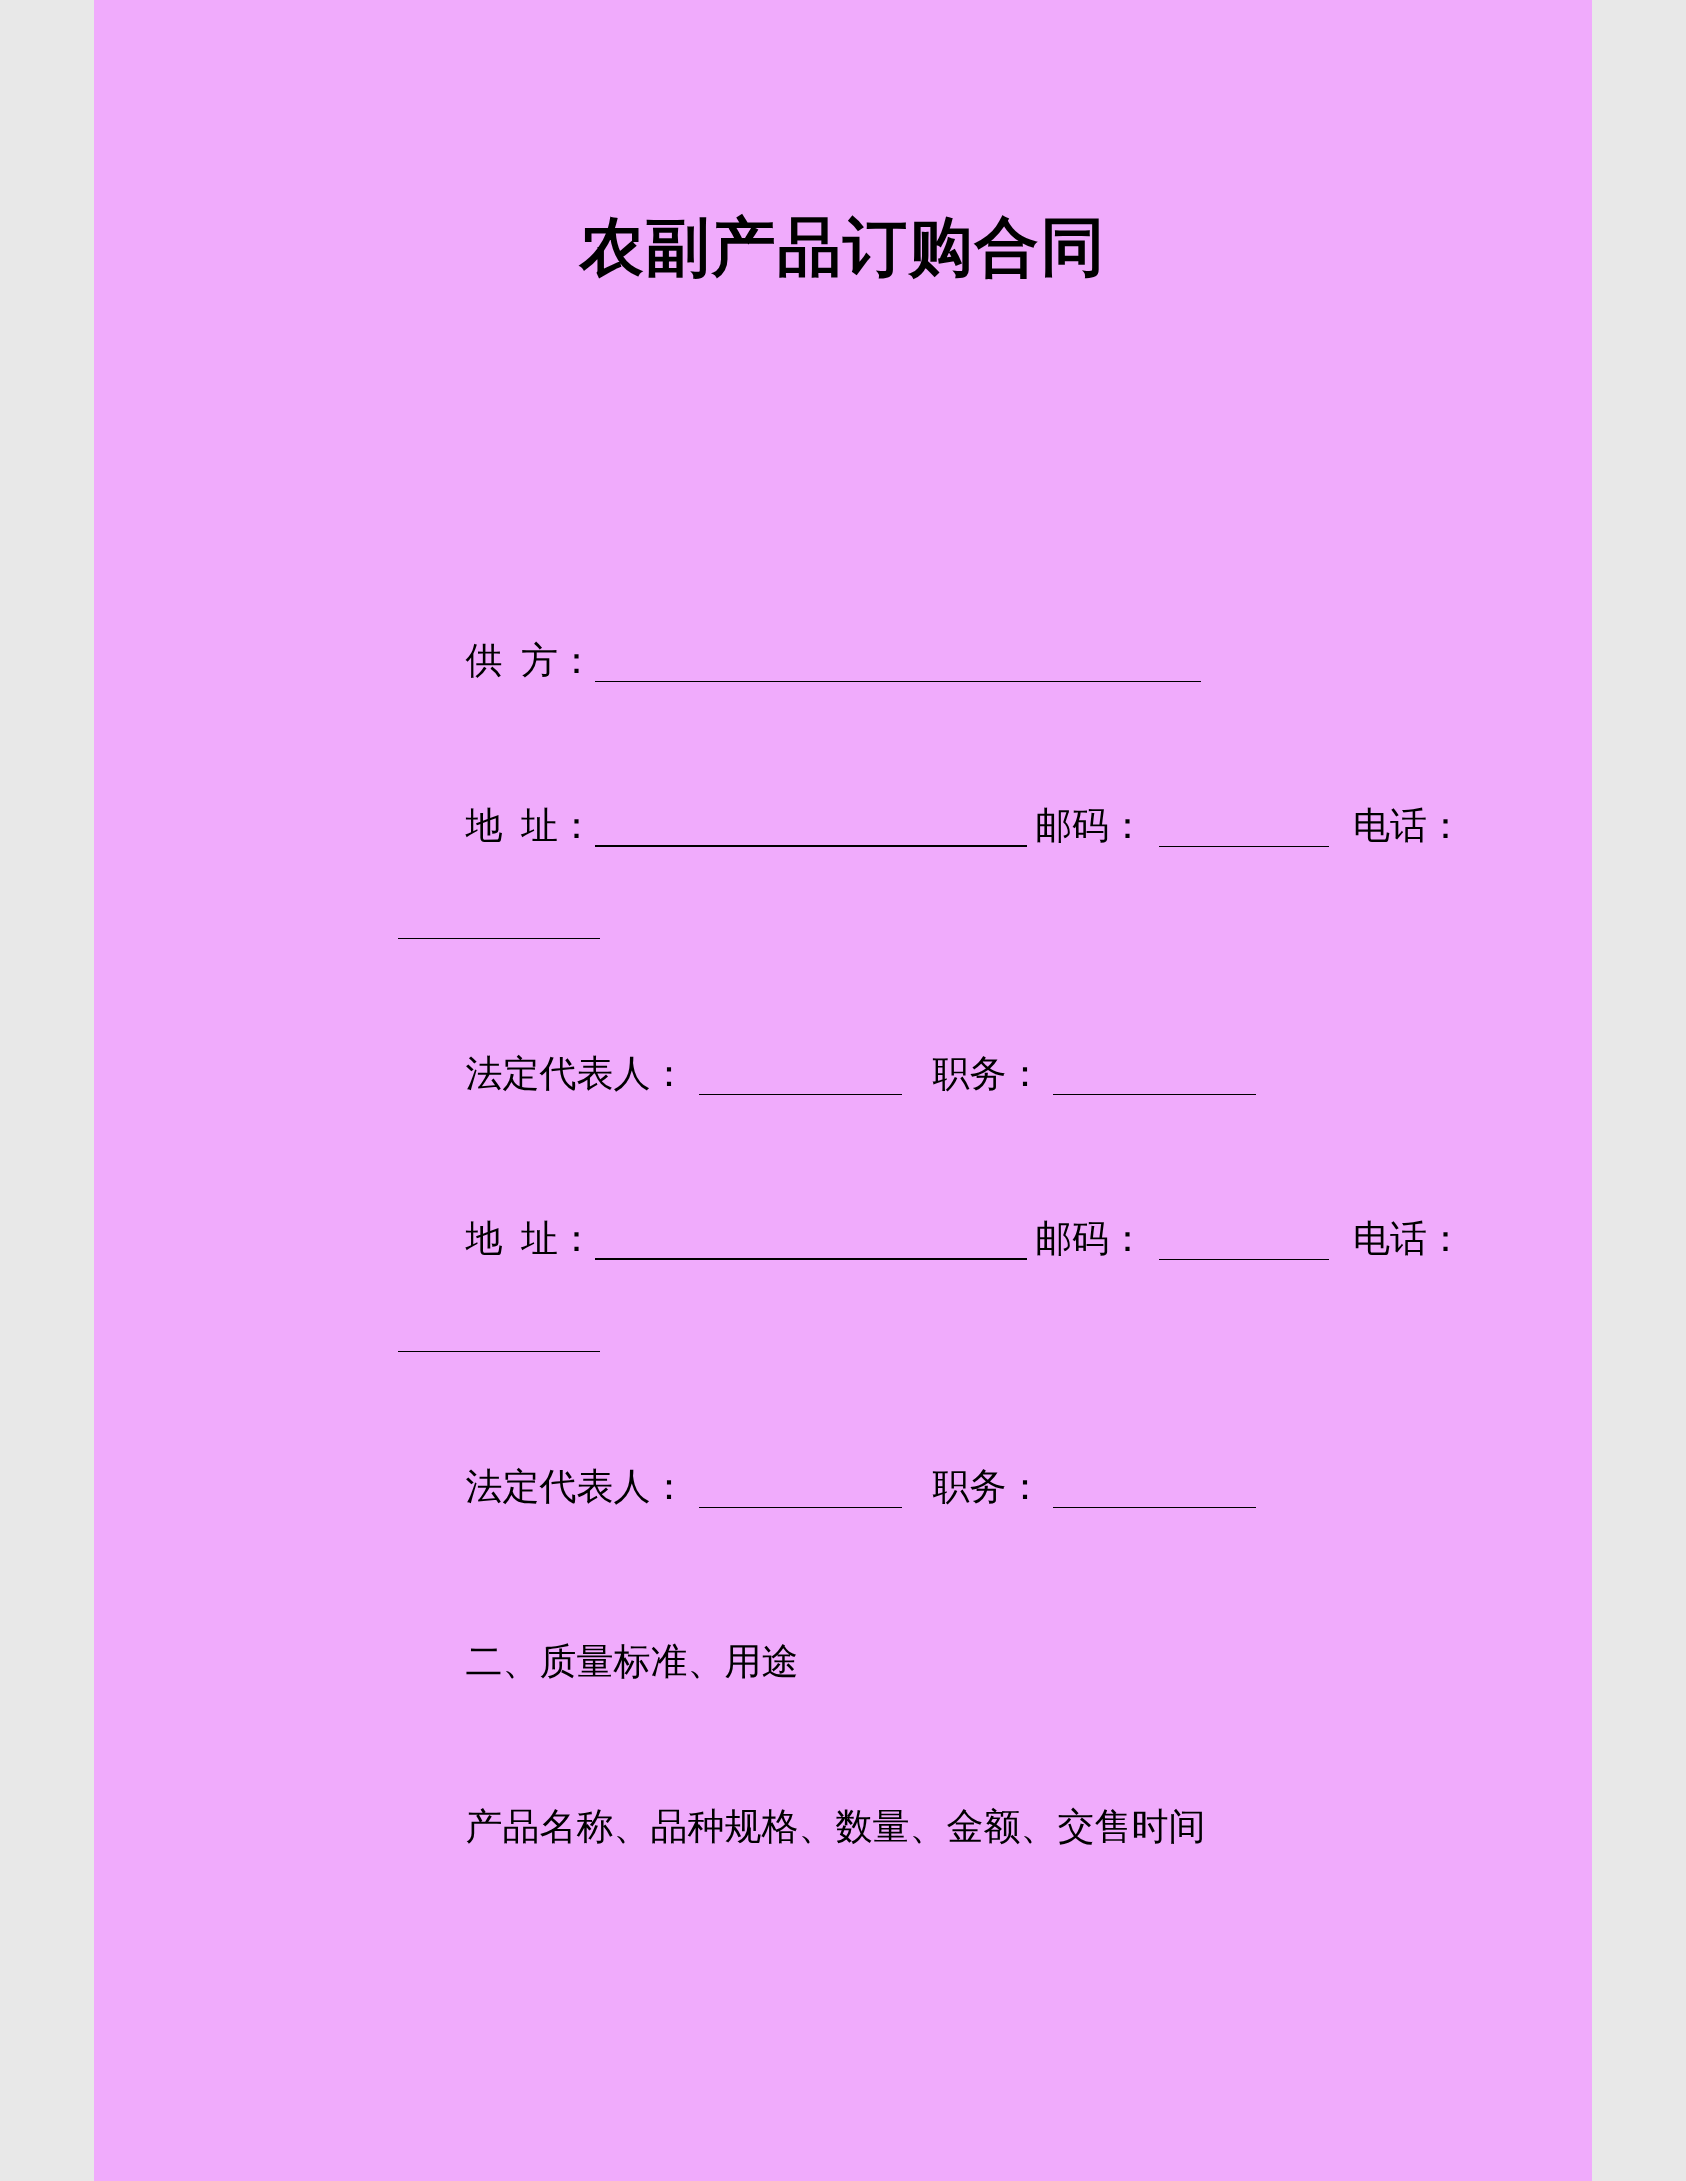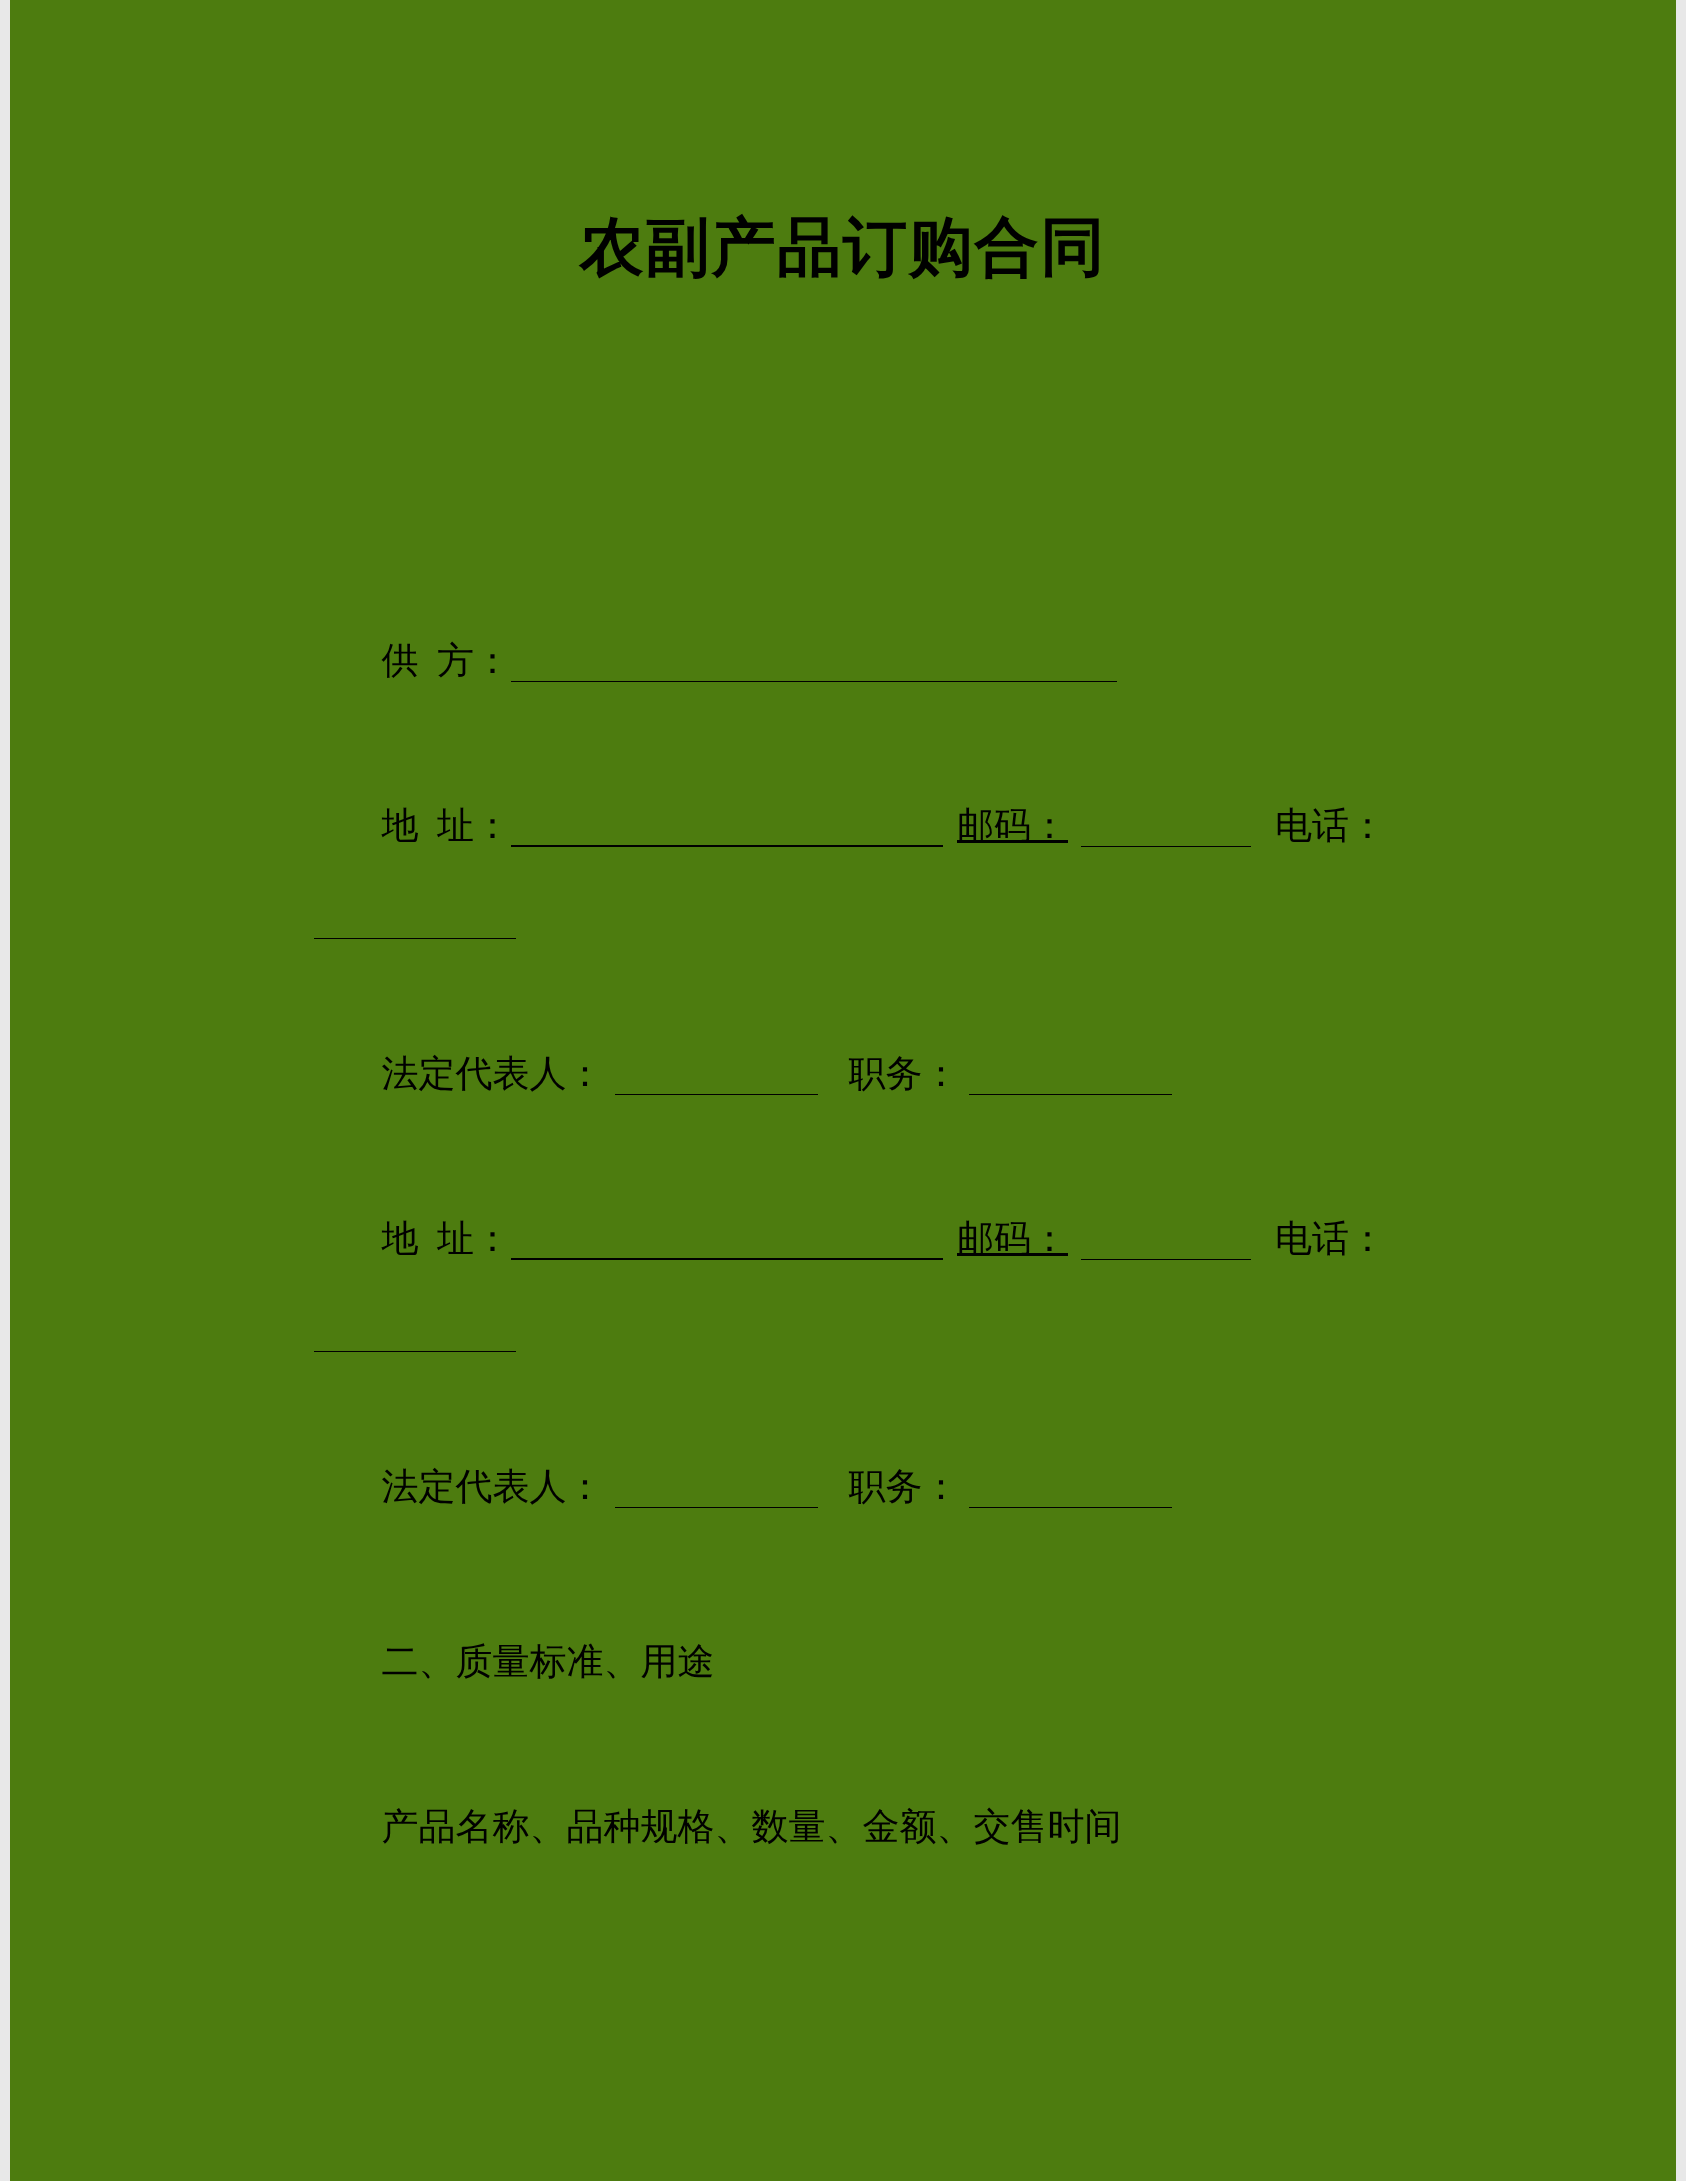--- a/index.html
+++ b/index.html
@@ -1,21 +1,21 @@
 <!DOCTYPE html>
 <html style="font-size:14.7px"><head>
 <meta charset="utf-8">
 <style>
   html, body { margin: 0; padding: 0; background: #e8e8e8; }
   .page {
     position: relative;
-    width: 1666px;
+    width: 1498px;
     height: 2182px;
     margin: 0 auto;
-    background: #4d7c0f;
+    background: #f0abfc;
     color: #000000;
     font-family: "Liberation Serif", "DejaVu Serif", serif;
     overflow: hidden;
     box-sizing: border-box;
   }
   .content {
     padding: 0 248px 0 248px;
     box-sizing: border-box;
   }
   .doc-title {
@@ -52,21 +52,21 @@
     vertical-align: -9.2px;
   }
   .blank-name     { width: 606px; }
   .blank-address  { width: 432px; border-bottom-width: 2.8px; }
   .blank-postcode { width: 170px; margin-left: 13px; }
   .blank-phone    { width: 202px; }
   .blank-rep      { width: 203px; margin-left: 11px; }
   .blank-position { width: 203px; margin-left: 9.2px; }
 
   .lbl { display: inline; }
-  .lbl-postcode { margin-left: 14px; text-decoration: underline; }
+  .lbl-postcode { margin-left: 8px; }
   .lbl-phone    { margin-left: 24px; }
   .lbl-position { margin-left: 31px; }
 </style>
 </head>
 <body>
 
 <div class="page">
   <div class="doc-title">农副产品订购合同</div>
 
   <div class="content">

